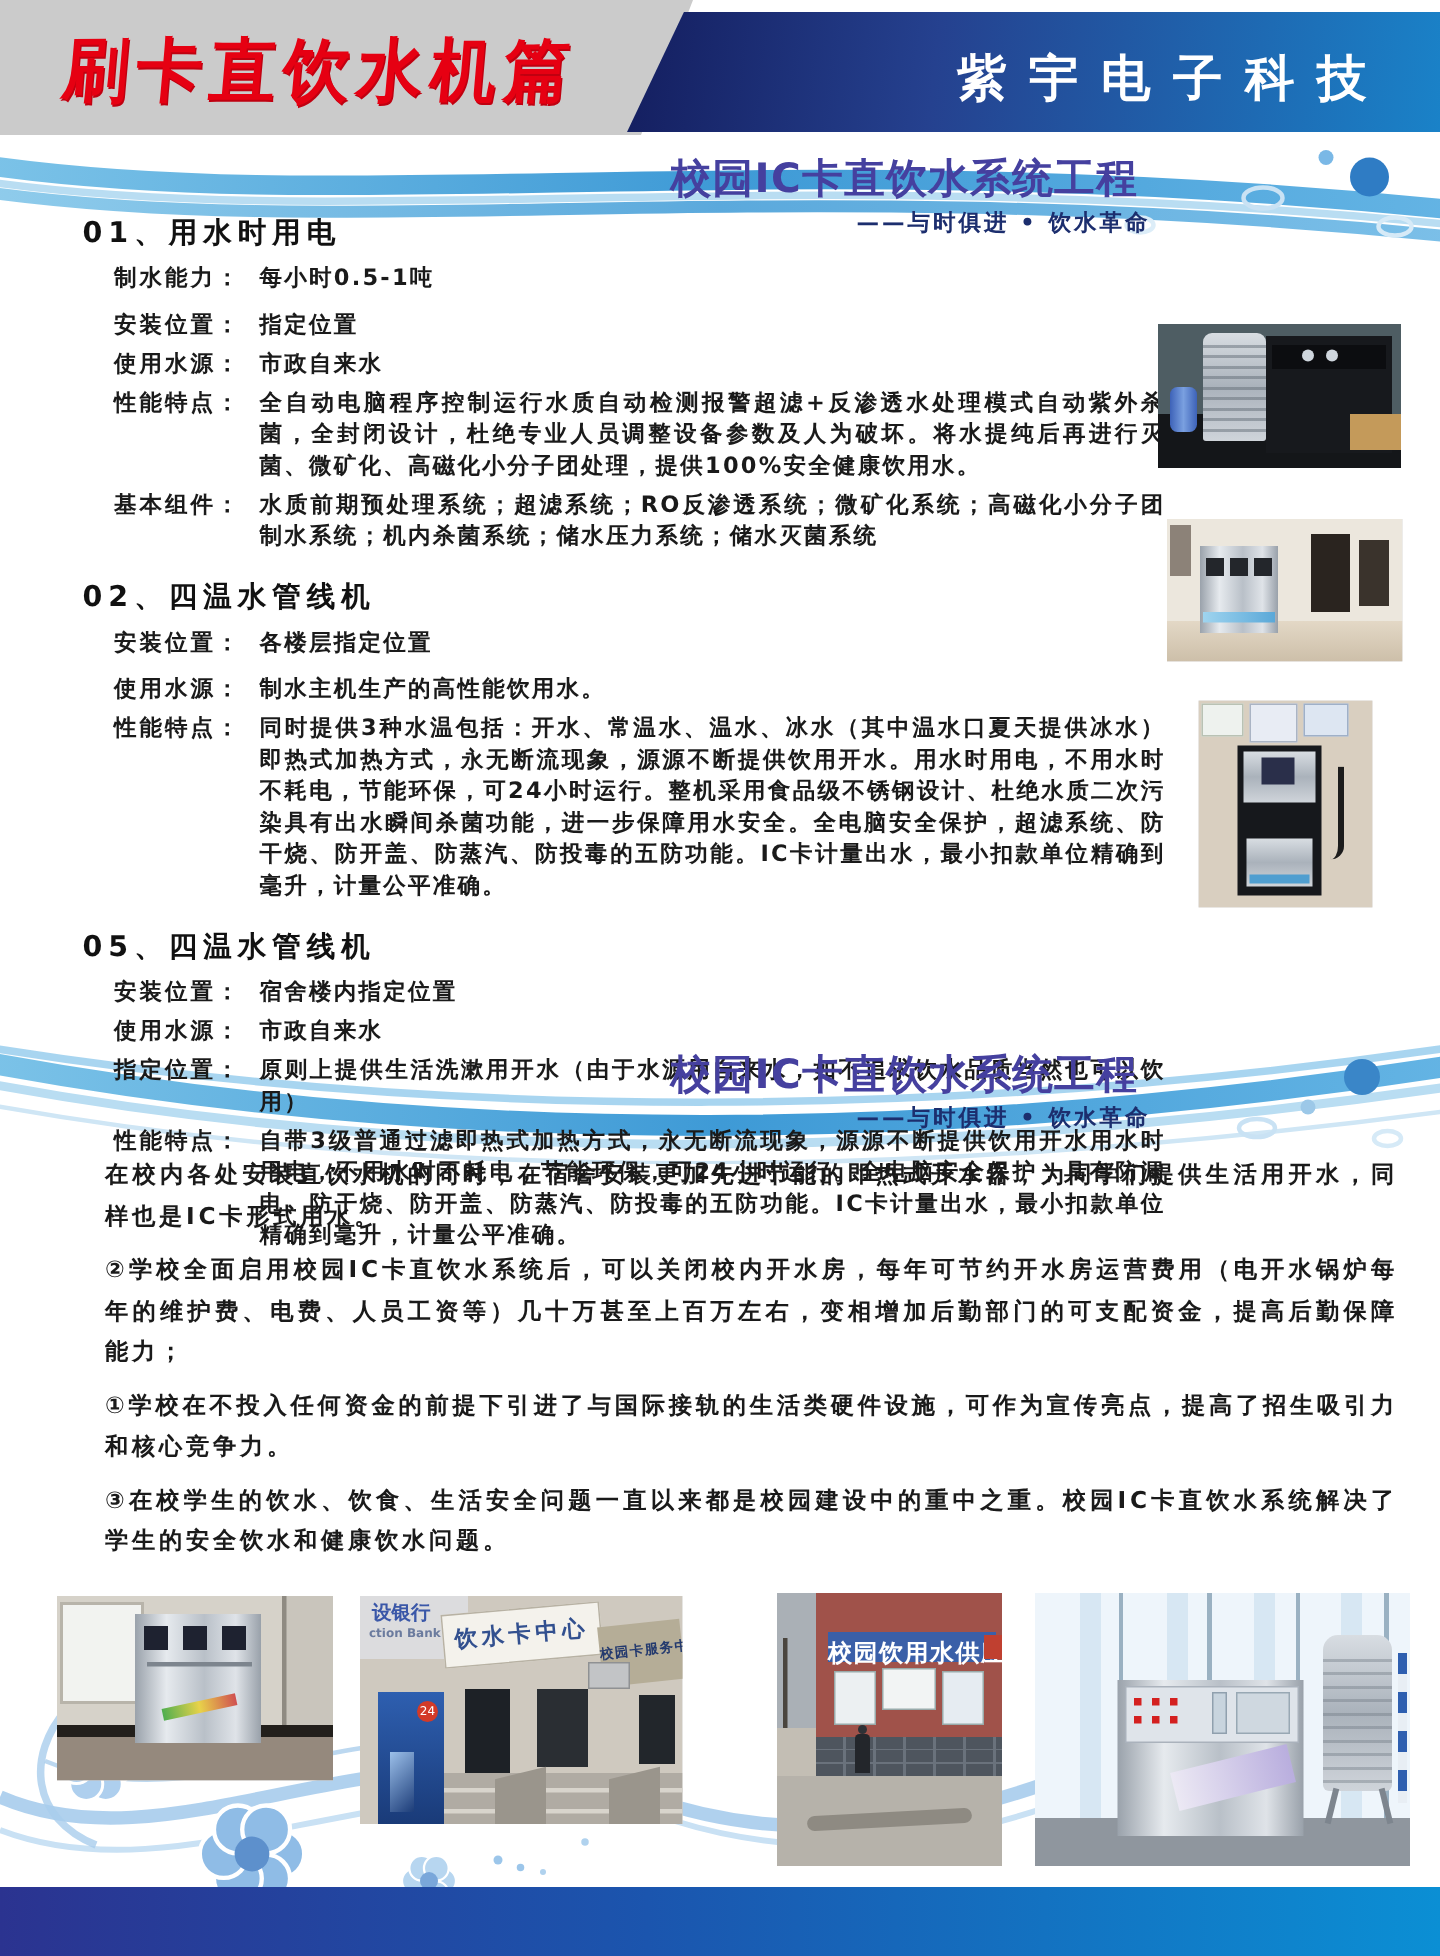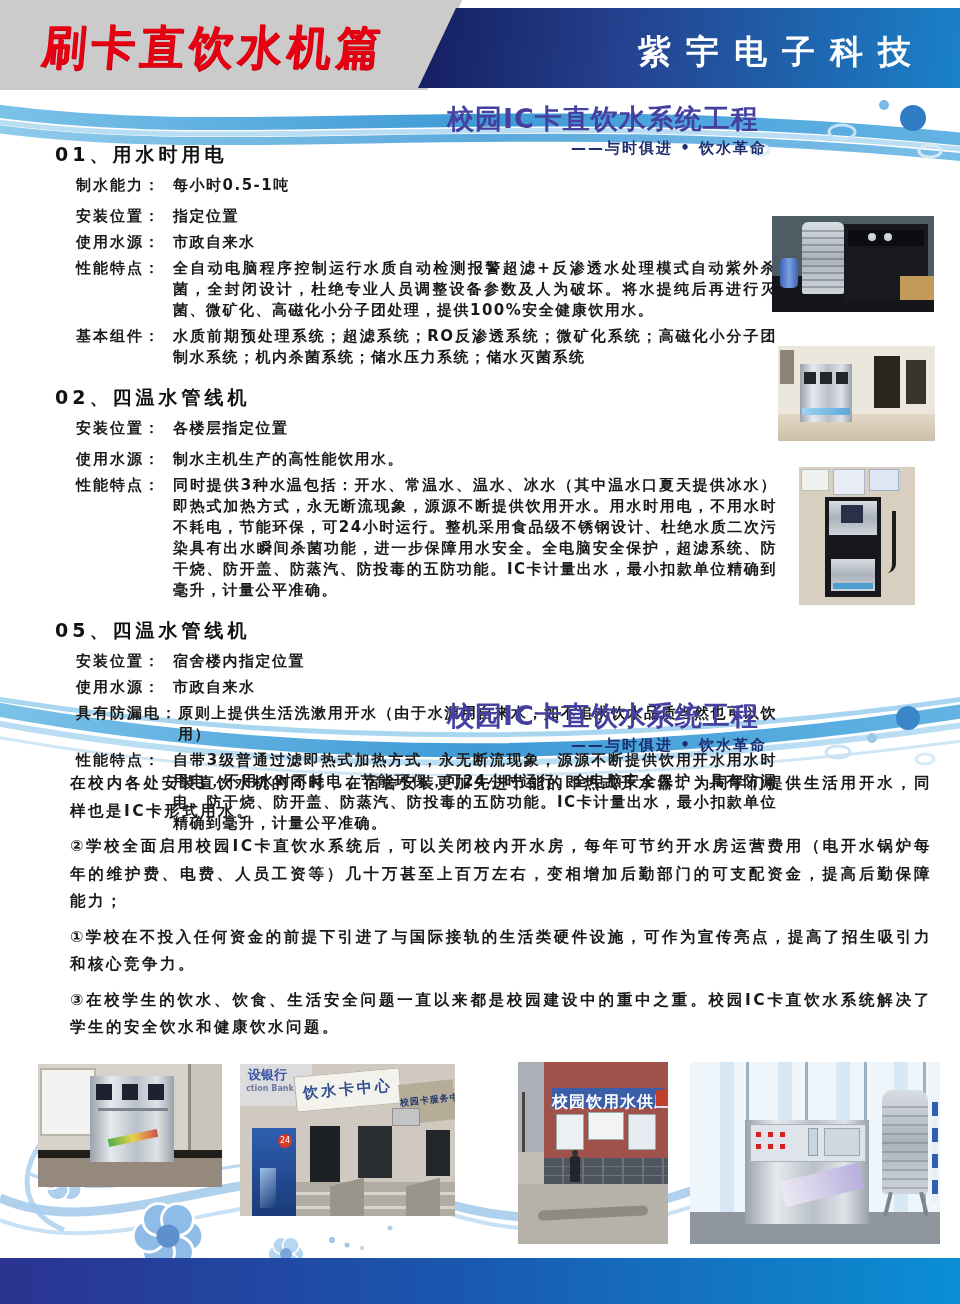--- a/index.html
+++ b/index.html
@@ -128,21 +128,21 @@
     <h2 class="sec-h mt-sec"><span>05、</span><span>四温水管线机</span></h2>
     <div class="row">
       <span class="lbl">安装位置：</span>
       <span class="val">宿舍楼内指定位置</span>
     </div>
     <div class="row">
       <span class="lbl">使用水源：</span>
       <span class="val">市政自来水</span>
     </div>
     <div class="row">
-      <span class="lbl">具有防漏电：</span>
+      <span class="lbl">指定位置：</span>
       <span class="val">原则上提供生活洗漱用开水（由于水源用自来水，如不追求饮水品质当然也可以饮用）</span>
     </div>
     <div class="row">
       <span class="lbl">性能特点：</span>
       <span class="val">自带3级普通过滤即热式加热方式，永无断流现象，源源不断提供饮用开水用水时用电，不用水时不耗电，节能环保，可24小时运行。全电脑安全保护，具有防漏电、防干烧、防开盖、防蒸汽、防投毒的五防功能。IC卡计量出水，最小扣款单位精确到毫升，计量公平准确。</span>
     </div>
   </div>
 
   <div class="photo" style="left:772px;top:216px;width:162px;height:96px;">
     <div class="abs" style="left:0;top:0;width:100%;height:62%;background:#4e5d63;"></div>

